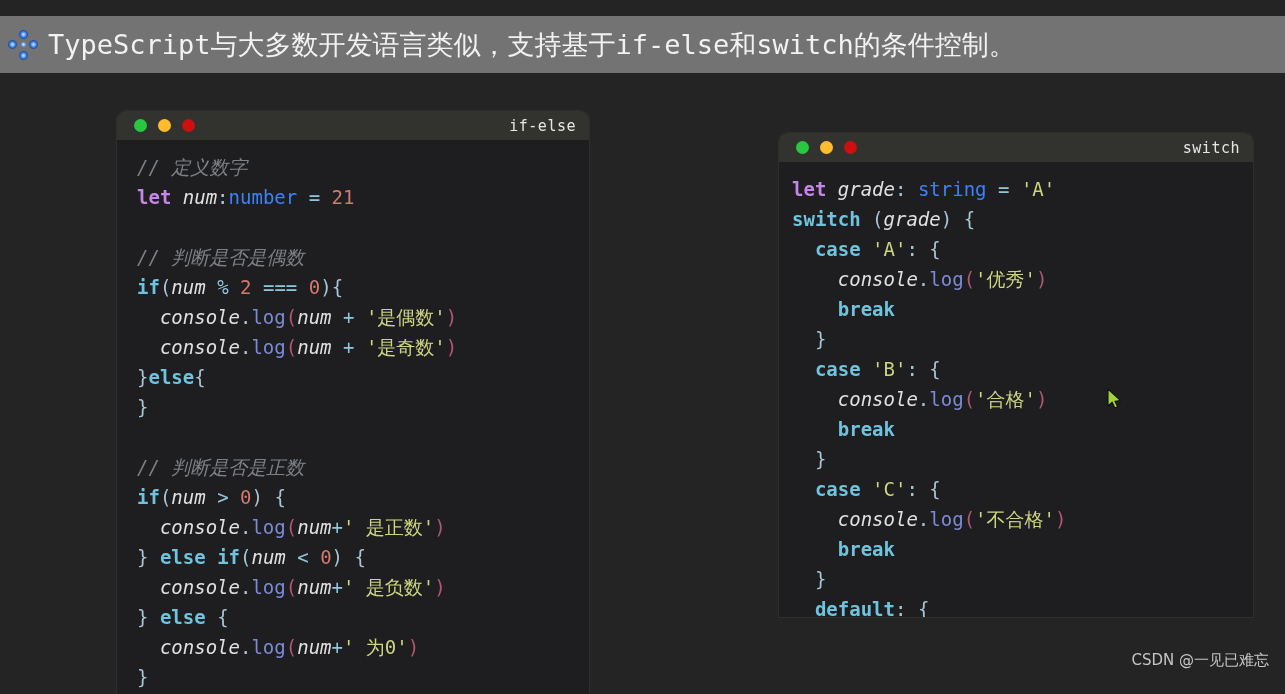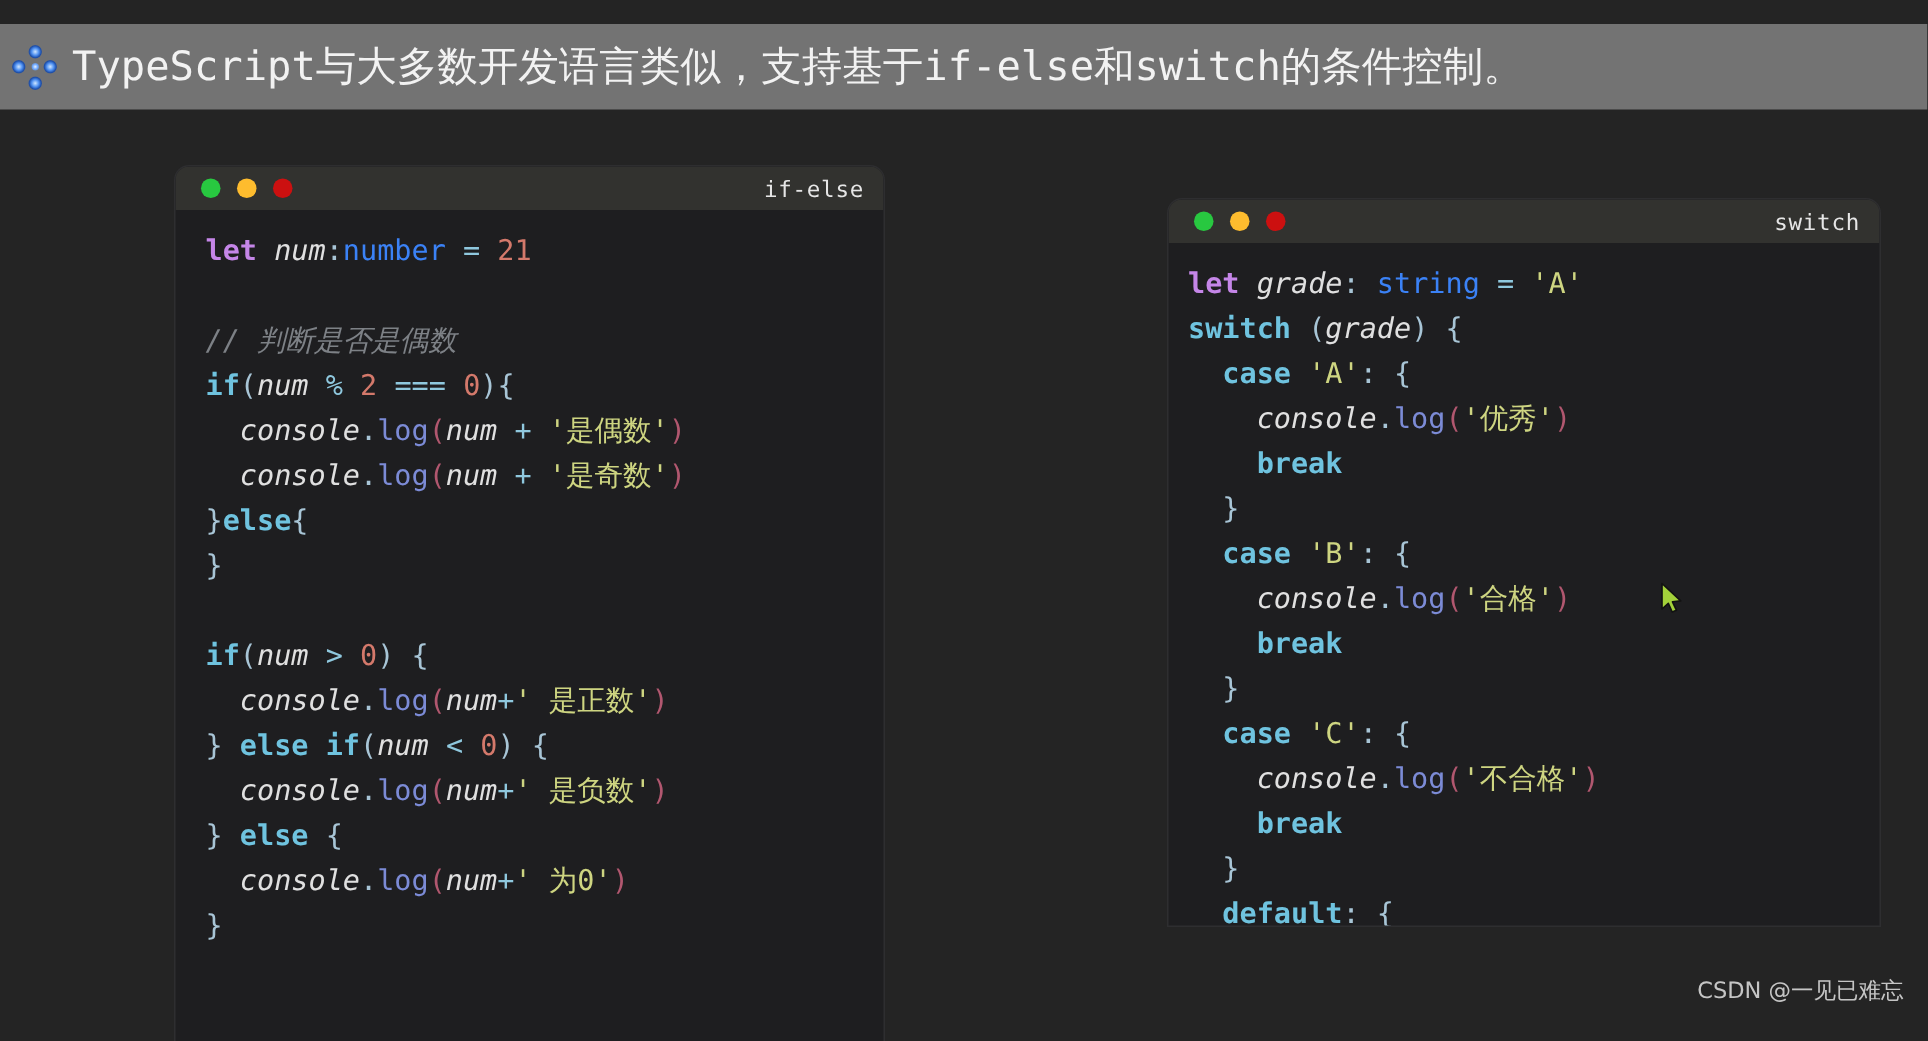--- a/index.html
+++ b/index.html
@@ -180,29 +180,31 @@
 <div class="code-window" id="window-if-else">
   <div class="window-titlebar">
     <div class="dots">
       <span class="dot" style="background: rgb(40, 200, 64);"></span>
       <span class="dot" style="background: rgb(254, 188, 46);"></span>
       <span class="dot" style="background: rgb(204, 16, 16);"></span>
     </div>
     <div class="window-name">if-else</div>
   </div>
   <div class="code-body">
+      <div class="code-line"><span class="t-comment">// 定义数字</span></div>
       <div class="code-line"><span class="t-kwp">let</span> <span class="t-plain">num</span><span class="t-punct">:</span><span class="t-type">number</span> <span class="t-op">=</span> <span class="t-num">21</span></div>
       <div class="code-line blank">&nbsp;</div>
       <div class="code-line"><span class="t-comment">// 判断是否是偶数</span></div>
       <div class="code-line"><span class="t-kw">if</span><span class="t-punct">(</span><span class="t-plain">num</span> <span class="t-op">%</span> <span class="t-num">2</span> <span class="t-op">=</span><span class="t-op">=</span><span class="t-op">=</span> <span class="t-num">0</span><span class="t-punct">)</span><span class="t-punct">{</span></div>
       <div class="code-line">  <span class="t-plain">console</span><span class="t-punct">.</span><span class="t-fn">log</span><span class="t-paren">(</span><span class="t-plain">num</span> <span class="t-op">+</span> <span class="t-str">'是偶数'</span><span class="t-paren">)</span></div>
       <div class="code-line">  <span class="t-plain">console</span><span class="t-punct">.</span><span class="t-fn">log</span><span class="t-paren">(</span><span class="t-plain">num</span> <span class="t-op">+</span> <span class="t-str">'是奇数'</span><span class="t-paren">)</span></div>
       <div class="code-line"><span class="t-punct">}</span><span class="t-kw">else</span><span class="t-punct">{</span></div>
       <div class="code-line"><span class="t-punct">}</span></div>
       <div class="code-line blank">&nbsp;</div>
+      <div class="code-line"><span class="t-comment">// 判断是否是正数</span></div>
       <div class="code-line"><span class="t-kw">if</span><span class="t-punct">(</span><span class="t-plain">num</span> <span class="t-op">&gt;</span> <span class="t-num">0</span><span class="t-punct">)</span> <span class="t-punct">{</span></div>
       <div class="code-line">  <span class="t-plain">console</span><span class="t-punct">.</span><span class="t-fn">log</span><span class="t-paren">(</span><span class="t-plain">num</span><span class="t-op">+</span><span class="t-str">' 是正数'</span><span class="t-paren">)</span></div>
       <div class="code-line"><span class="t-punct">}</span> <span class="t-kw">else</span> <span class="t-kw">if</span><span class="t-punct">(</span><span class="t-plain">num</span> <span class="t-op">&lt;</span> <span class="t-num">0</span><span class="t-punct">)</span> <span class="t-punct">{</span></div>
       <div class="code-line">  <span class="t-plain">console</span><span class="t-punct">.</span><span class="t-fn">log</span><span class="t-paren">(</span><span class="t-plain">num</span><span class="t-op">+</span><span class="t-str">' 是负数'</span><span class="t-paren">)</span></div>
       <div class="code-line"><span class="t-punct">}</span> <span class="t-kw">else</span> <span class="t-punct">{</span></div>
       <div class="code-line">  <span class="t-plain">console</span><span class="t-punct">.</span><span class="t-fn">log</span><span class="t-paren">(</span><span class="t-plain">num</span><span class="t-op">+</span><span class="t-str">' 为0'</span><span class="t-paren">)</span></div>
       <div class="code-line"><span class="t-punct">}</span></div>
     </div>
 </div>
 

